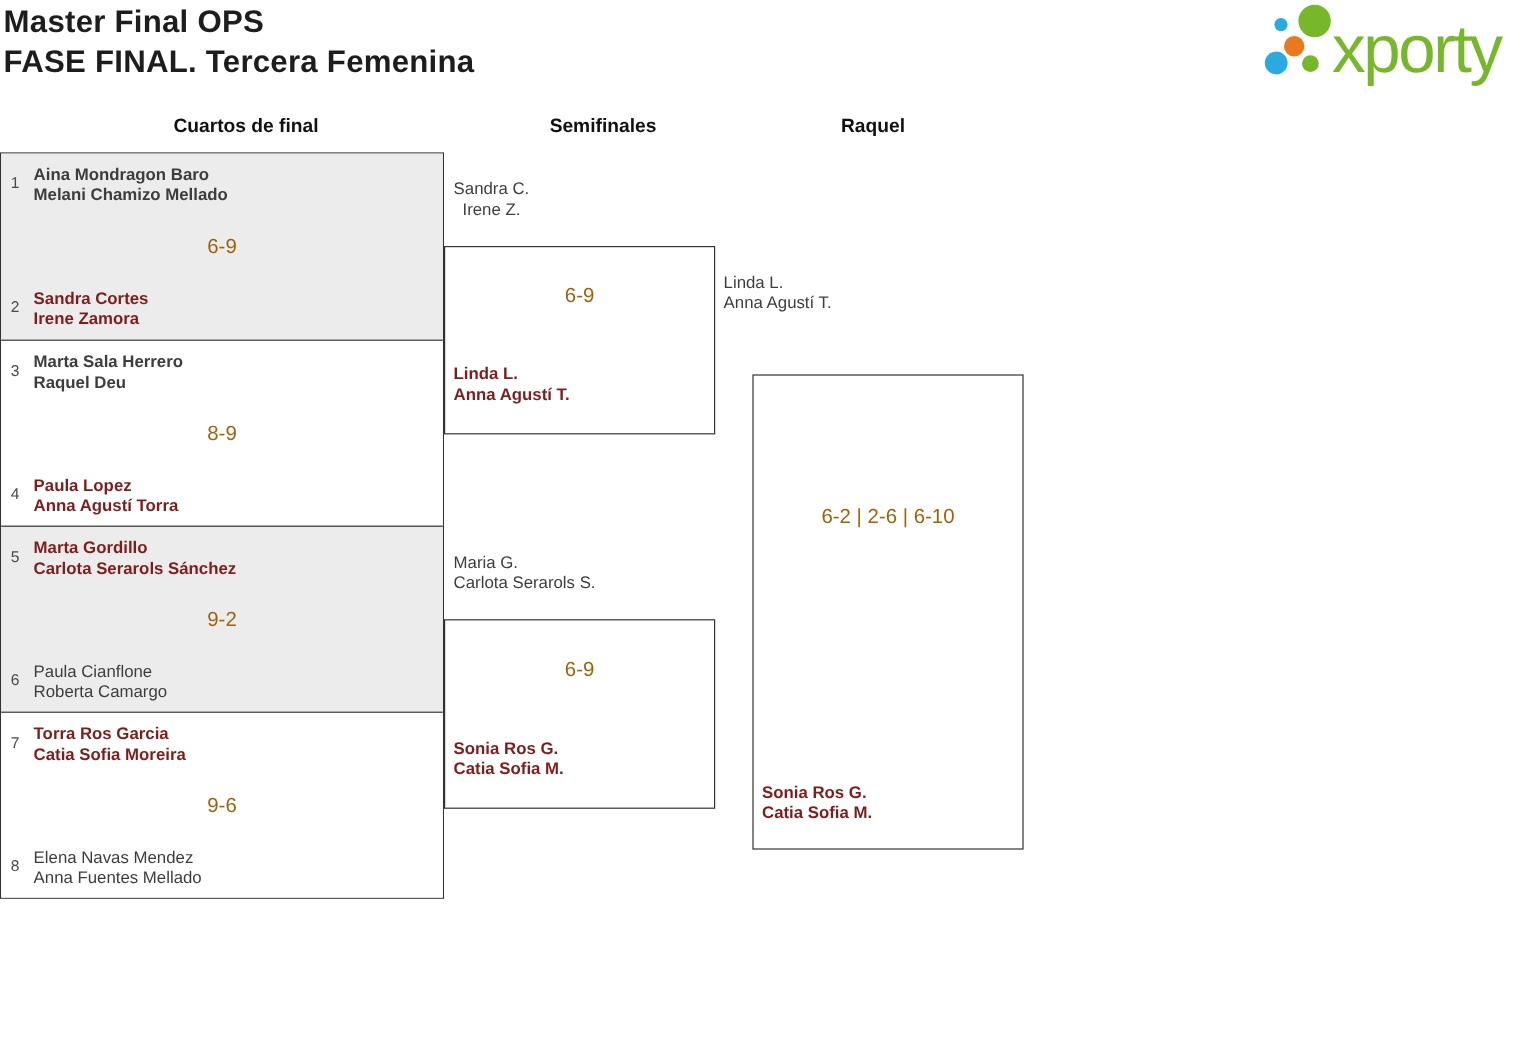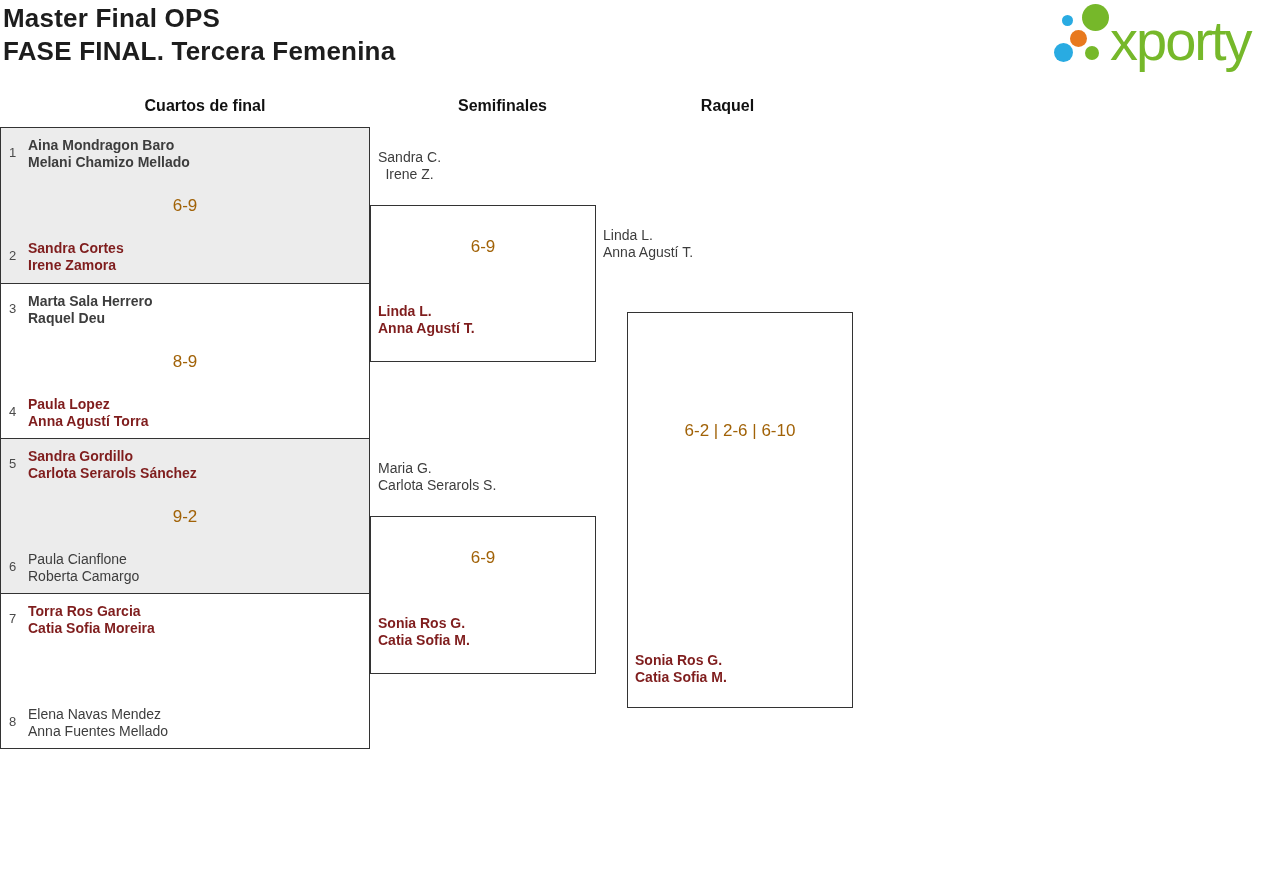--- a/index.html
+++ b/index.html
@@ -118,37 +118,38 @@
     <span class="seed seed2">4</span>
     <div class="team team2 winner">
       <div>Paula Lopez</div>
       <div>Anna Agustí Torra</div>
     </div>
   </div>
 
   <div class="qf-block qf-gray">
     <span class="seed seed1">5</span>
     <div class="team team1 winner">
-      <div>Sandra Gordillo</div>
+      <div>Marta Gordillo</div>
       <div>Carlota Serarols Sánchez</div>
     </div>
     <div class="score">9-2</div>
     <span class="seed seed2">6</span>
     <div class="team team2">
       <div>Paula Cianflone</div>
       <div>Roberta Camargo</div>
     </div>
   </div>
 
   <div class="qf-block">
     <span class="seed seed1">7</span>
     <div class="team team1 winner">
       <div>Torra Ros Garcia</div>
       <div>Catia Sofia Moreira</div>
     </div>
+    <div class="score">9-6</div>
     <span class="seed seed2">8</span>
     <div class="team team2">
       <div>Elena Navas Mendez</div>
       <div>Anna Fuentes Mellado</div>
     </div>
   </div>
 
 </div>
 
 <div class="feeder-team sf1-top">

